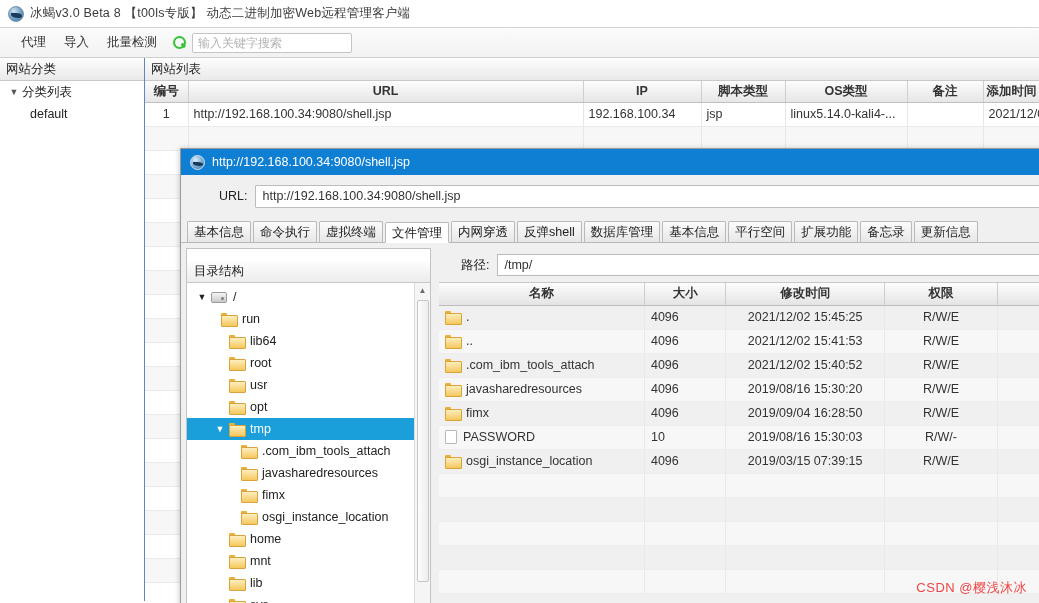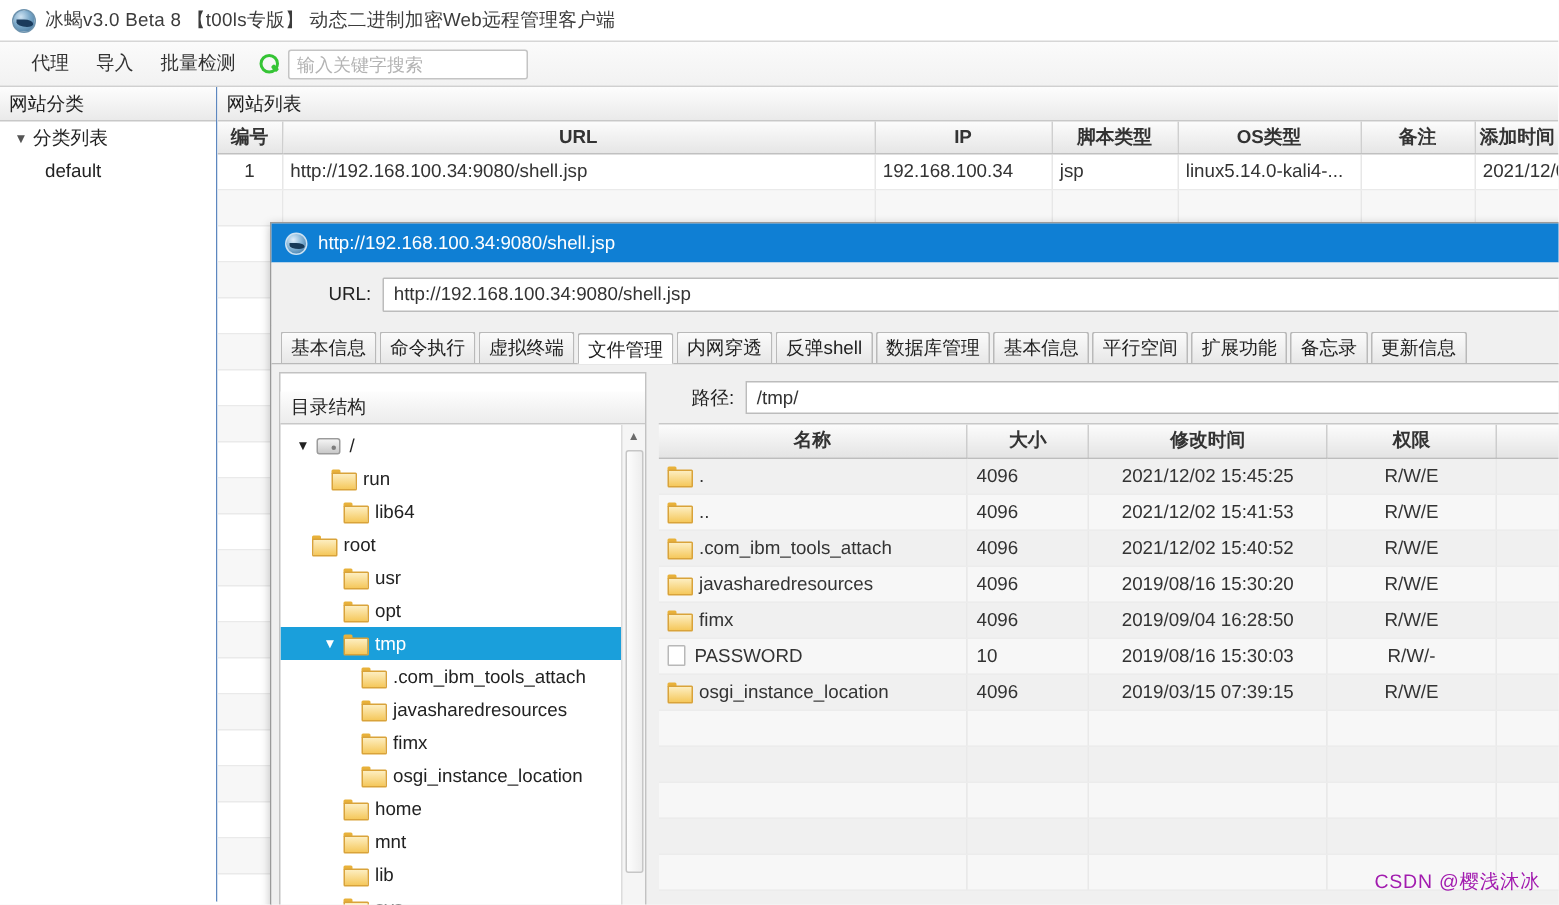--- a/index.html
+++ b/index.html
@@ -226,21 +226,21 @@
   table.files-grid td {
     height: 24px; font-size: 12.5px; color: #333;
     border-right: 1px solid #e9e9e9; border-bottom: 1px solid #ececec;
     padding: 0 6px; white-space: nowrap; overflow: hidden;
   }
   table.files-grid tr.alt td { background: #f7f7f7; }
   .namecell { display: flex; align-items: center; }
 
   .watermark {
     position: absolute; right: 12px; bottom: 6px;
-    font-size: 13px; color: #a21caf; letter-spacing: .5px;
+    font-size: 13px; color: #ef4444; letter-spacing: .5px;
     pointer-events: none; user-select: none;
   }
 </style>
 </head>
 <body>
 
 <div id="app">
 
   <div class="titlebar">
     <div class="app-icon"></div>
@@ -519,21 +519,21 @@
             </div>
 
             <div class="fs-row" style="padding-left:34px">
               <span class="ico-folder"></span>
               <span>run</span>
             </div>
             <div class="fs-row" style="padding-left:42px">
               <span class="ico-folder"></span>
               <span>lib64</span>
             </div>
-            <div class="fs-row" style="padding-left:21px">
+            <div class="fs-row" style="padding-left:42px">
               <span class="ico-folder"></span>
               <span>root</span>
             </div>
             <div class="fs-row" style="padding-left:42px">
               <span class="ico-folder"></span>
               <span>usr</span>
             </div>
             <div class="fs-row" style="padding-left:42px">
               <span class="ico-folder"></span>
               <span>opt</span>

